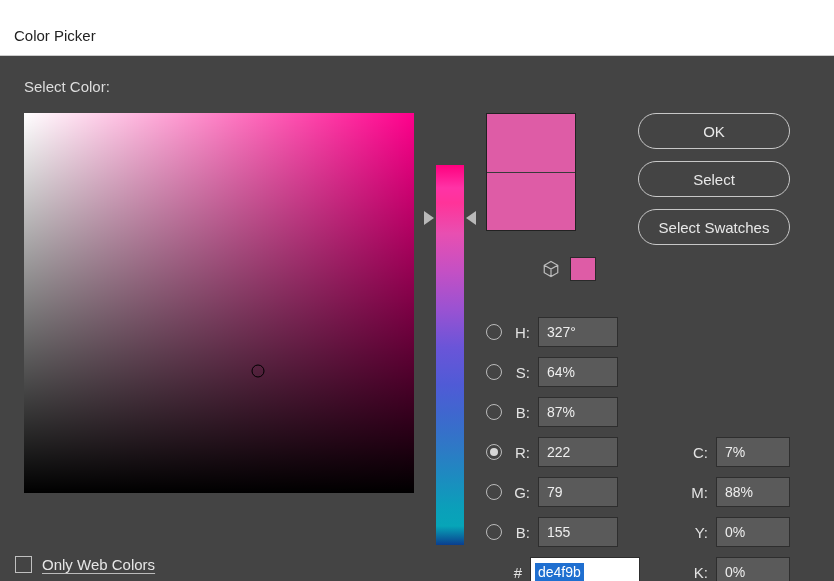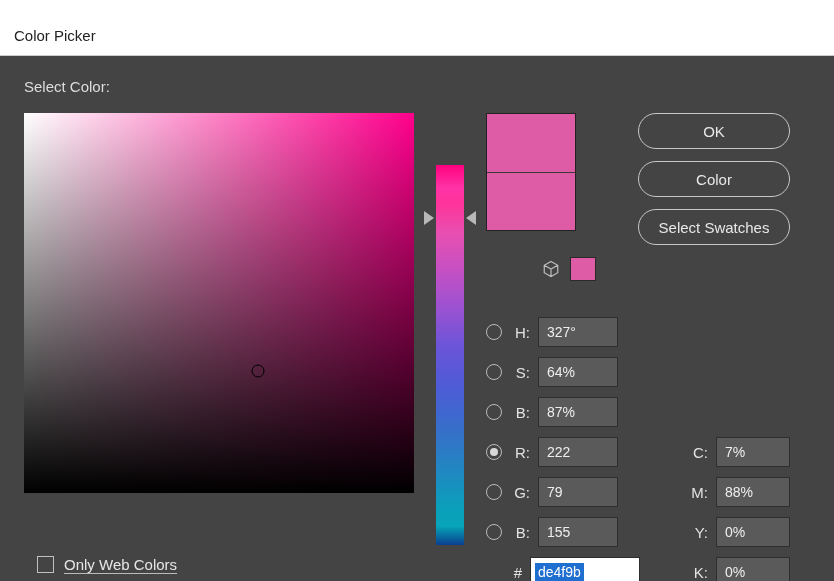--- a/index.html
+++ b/index.html
@@ -62,21 +62,21 @@
   .pair-col { display:flex; flex-direction:column; }
   .cmyk { margin-left: 6px; display:flex; align-items:center; gap:8px; }
   .cmyk .vlabel { width:22px; }
   .cmyk .vinput { width:74px; }
 
   
   .buttons { margin-left:auto; display:flex; flex-direction:column; gap:12px; }
   .pill { width: 152px; height: 36px; border-radius: 20px; border:1.6px solid #c7c7c7; background:transparent; color:#e8e8e8; font-size:15px; cursor:pointer; }
 
   
-  .owc { position:absolute; left:37px; bottom:24px; display:flex; align-items:flex-start; gap:10px; color:#e6e6e6; font-size:15px; }
+  .owc { position:absolute; left:15px; bottom:24px; display:flex; align-items:flex-start; gap:10px; color:#e6e6e6; font-size:15px; }
   .chk { width:17px; height:17px; border:1.6px solid #c0c0c0; background:transparent; }
   .owc span { text-decoration: underline; text-underline-offset: 3px; text-decoration-color:#bbb; }
 
   .hex-box { background:#fff; border:1px solid #2e2e2e; width:110px; height:30px; padding:4px 4px; display:flex; align-items:center;}
   .hex-sel { background:#1f6fd0; color:#fff; padding:1px 3px; font-size:14px; display:inline-block; line-height:1.2;}
 </style>
 </head>
 <body>
 
 <div class="titlebar">
@@ -100,21 +100,21 @@
     </div>
 
     <div class="preview-col">
       <div style="display:flex; gap:20px;">
         <div class="preview-box">
           <div class="preview-half preview-top"></div>
           <div class="preview-half preview-bot"></div>
         </div>
         <div class="buttons">
           <button class="pill">OK</button>
-          <button class="pill">Color</button>
+          <button class="pill">Select</button>
           <button class="pill">Select Swatches</button>
         </div>
       </div>
 
       <div class="mini-row">
         <svg class="cube-icon" viewBox="0 0 24 24">
           <path fill="none" stroke="currentColor" stroke-width="1.6" d="M12 2 L21 7 L21 17 L12 22 L3 17 L3 7 Z M3 7 L12 12 L21 7 M12 12 L12 22"></path>
         </svg>
         <div class="mini-swatch"></div>
       </div>

